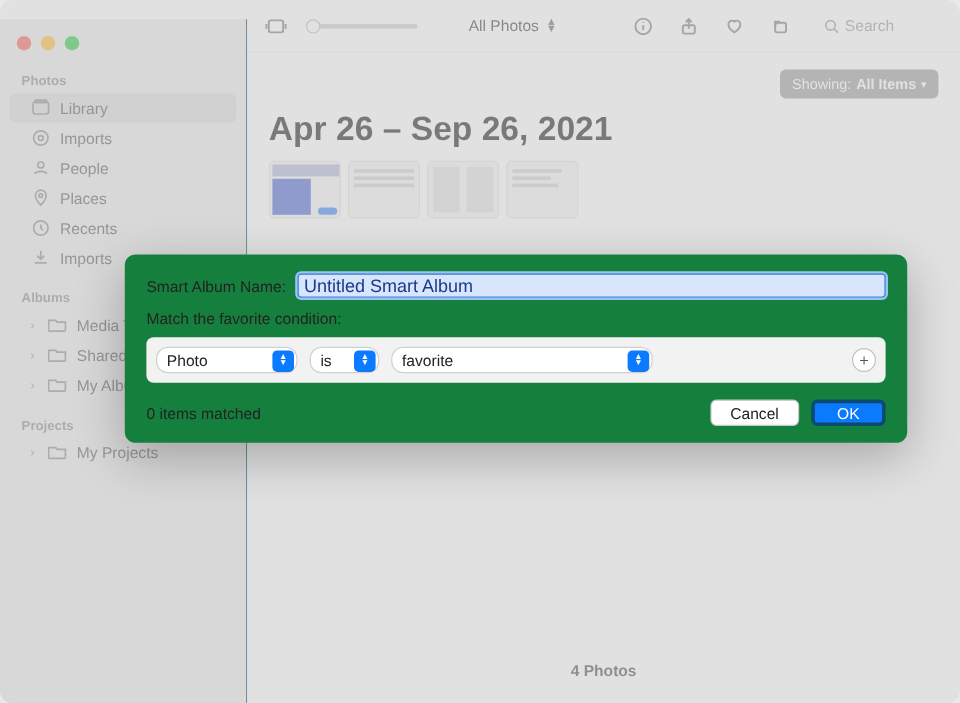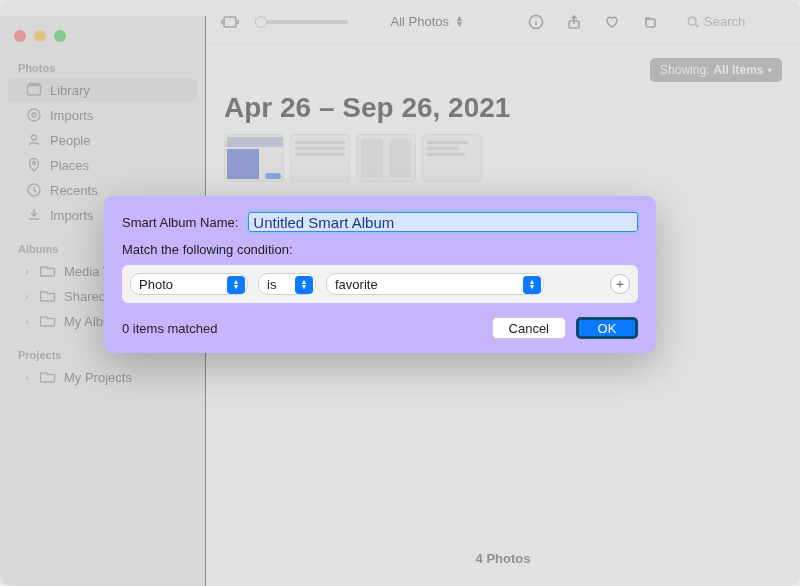--- a/index.html
+++ b/index.html
@@ -174,23 +174,23 @@
 
   
   .overlay {
     position: absolute; inset: 0;
     background: rgba(200,200,200,0.55);
   }
 
   
   .modal {
     position: absolute;
-    top: 196px; left: 104px;
-    width: 552px;
-    background: #c4b5fd;
+    top: 212px; left: 104px;
+    width: 652px;
+    background: #15803d;
     border-radius: 9px;
     box-shadow: 0 12px 40px rgba(0,0,0,0.25);
     padding: 16px 18px 14px 18px;
     font-size: 13px;
     color: #222;
   }
   .modal .name-row {
     display: flex; align-items: center; gap: 10px;
     margin-bottom: 10px;
   }
@@ -476,21 +476,21 @@
     <div class="photo-count">4 Photos</div>
   </div>
 
   <div class="overlay"></div>
 
   <div class="modal">
     <div class="name-row">
       <label>Smart Album Name:</label>
       <input class="name-input" type="text" value="Untitled Smart Album" style="">
     </div>
-    <div class="cond-label">Match the following condition:</div>
+    <div class="cond-label">Match the favorite condition:</div>
 
     <div class="cond-panel">
       <div class="mac-select" style="width:118px">
         <span>Photo</span>
         <span class="caret">
             <span>▲</span>
             <span>▼</span>
           </span>
       </div>
       <div class="mac-select" style="width:58px">

